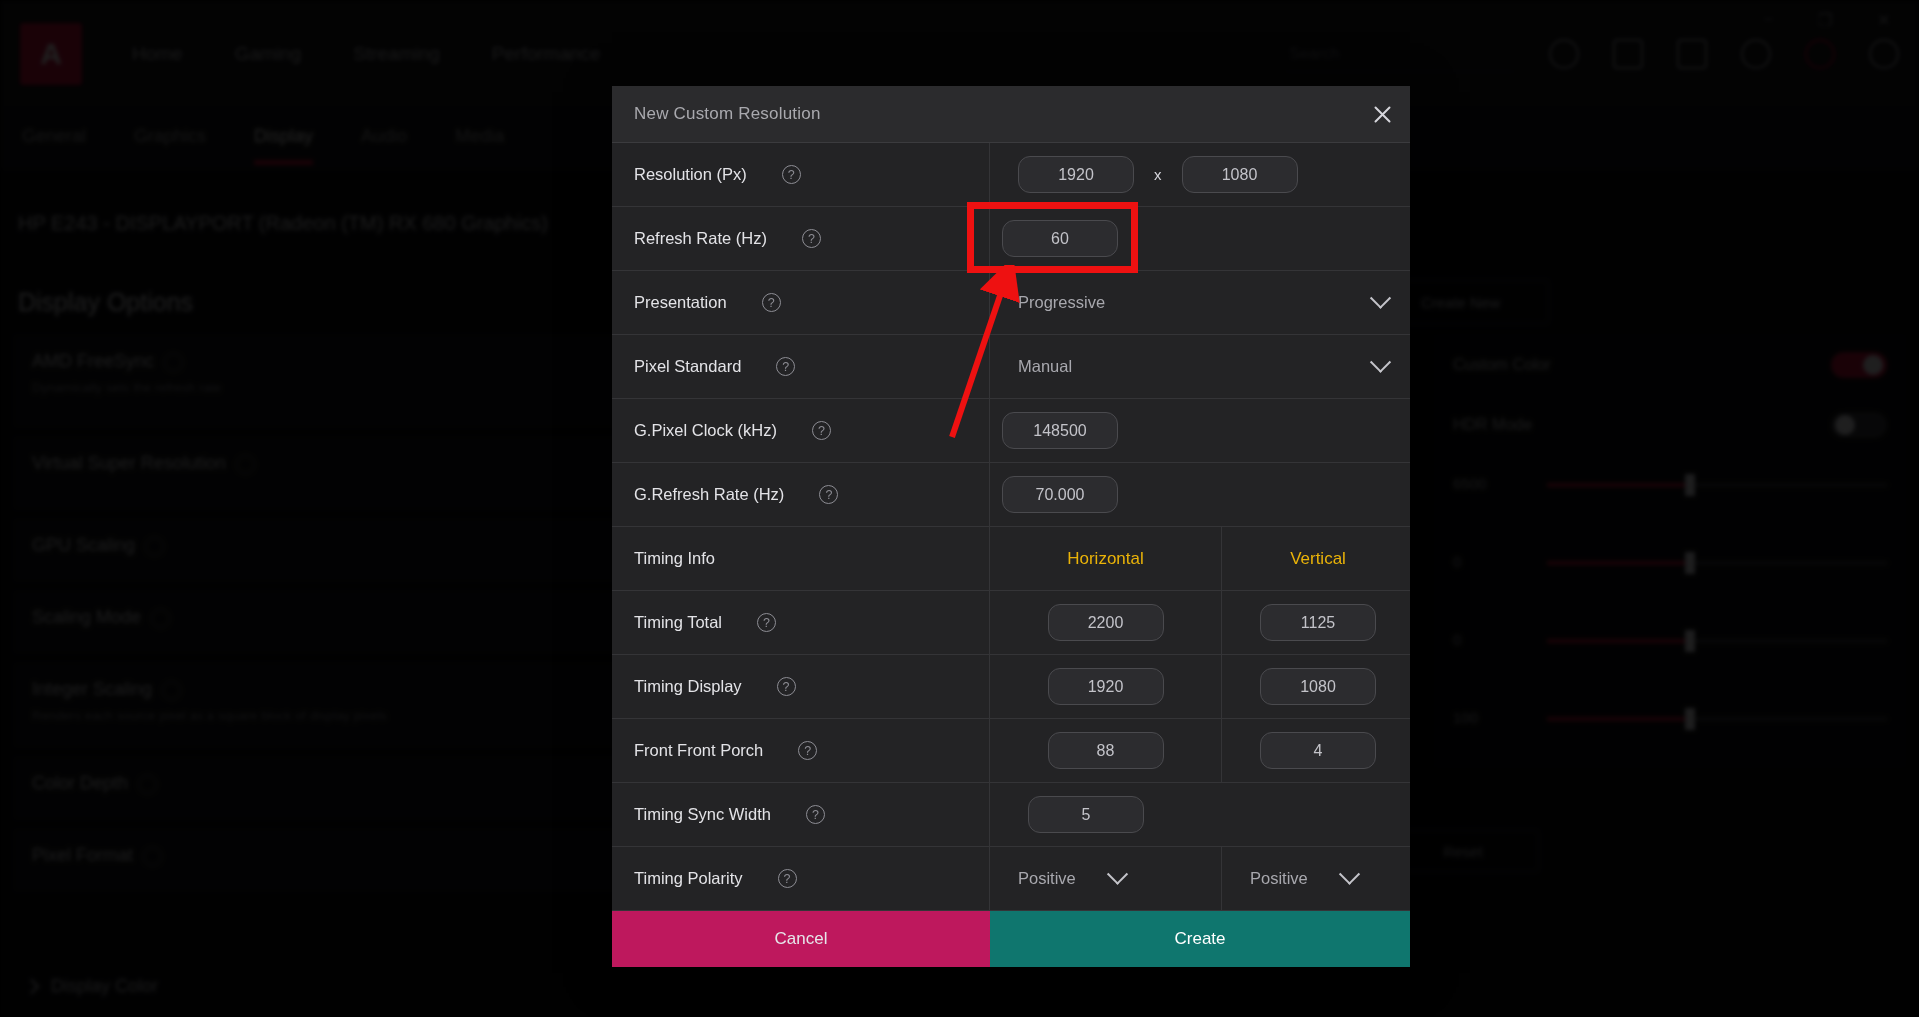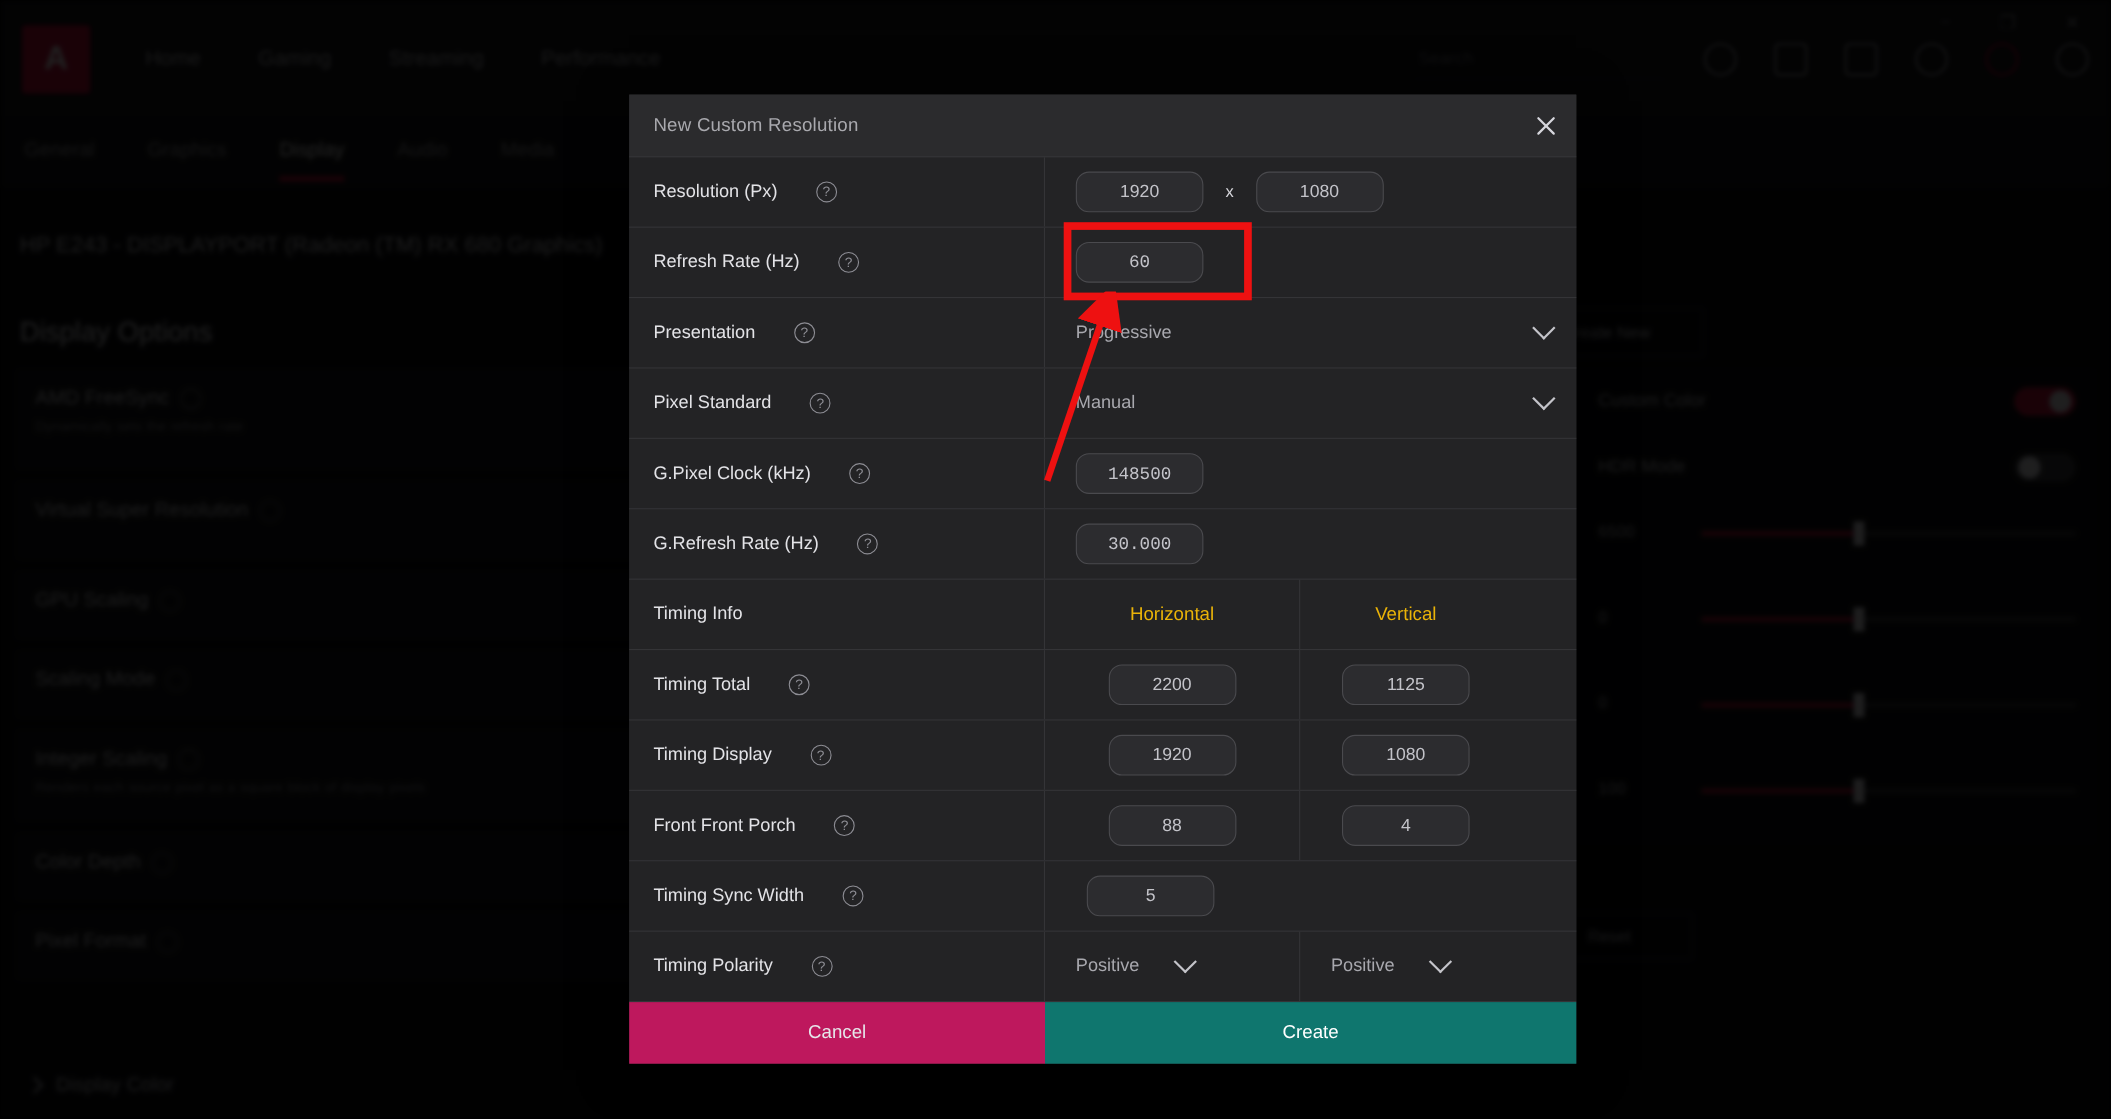--- a/index.html
+++ b/index.html
@@ -263,23 +263,23 @@
   
   #scrim {
     position: absolute;
     inset: 0;
     background: rgba(0,0,0,0.55);
   }
 
   
   #dialog {
     position: absolute;
-    left: 572px;
+    left: 612px;
     top: 86px;
-    width: 861px;
+    width: 798px;
     background: #252527;
     box-shadow: 0 6px 40px rgba(0,0,0,0.7);
     font-size: 0;
   }
   .dlg-header {
     height: 56px;
     background: #2b2b2d;
     display: flex;
     align-items: center;
     padding: 0 0 0 22px;
@@ -377,23 +377,22 @@
     color: #d6d6dc;
     font-size: 15px;
     margin: 0 20px;
   }
   .res-group {
     display: flex;
     align-items: center;
     margin-left: 28px;
   }
   .single-field-wrap {
-    margin-left: 28px;
-    display: flex;
-    font-family: Liberation Mono, monospace;
+    margin-left: 12px;
+    display: flex;
   }
 
   .dropdown {
     display: flex;
     align-items: center;
     width: 100%;
     padding-left: 28px;
     padding-right: 22px;
     box-sizing: border-box;
     cursor: pointer;
@@ -694,21 +693,21 @@
 
     <div class="dlg-row">
       <div class="dlg-label-cell">
         <span class="dlg-label">G.Refresh Rate (Hz)</span>
         <span class="help-icon">
             <span>?</span>
           </span>
       </div>
       <div class="dlg-val-cell wide">
         <div class="single-field-wrap">
-          <div class="field">30.000</div>
+          <div class="field">70.000</div>
         </div>
       </div>
     </div>
 
     <div class="dlg-row">
       <div class="dlg-label-cell">
         <span class="dlg-label">Timing Info</span>
       </div>
       <div class="dlg-val-cell split-h">
         <span class="col-head">Horizontal</span>

